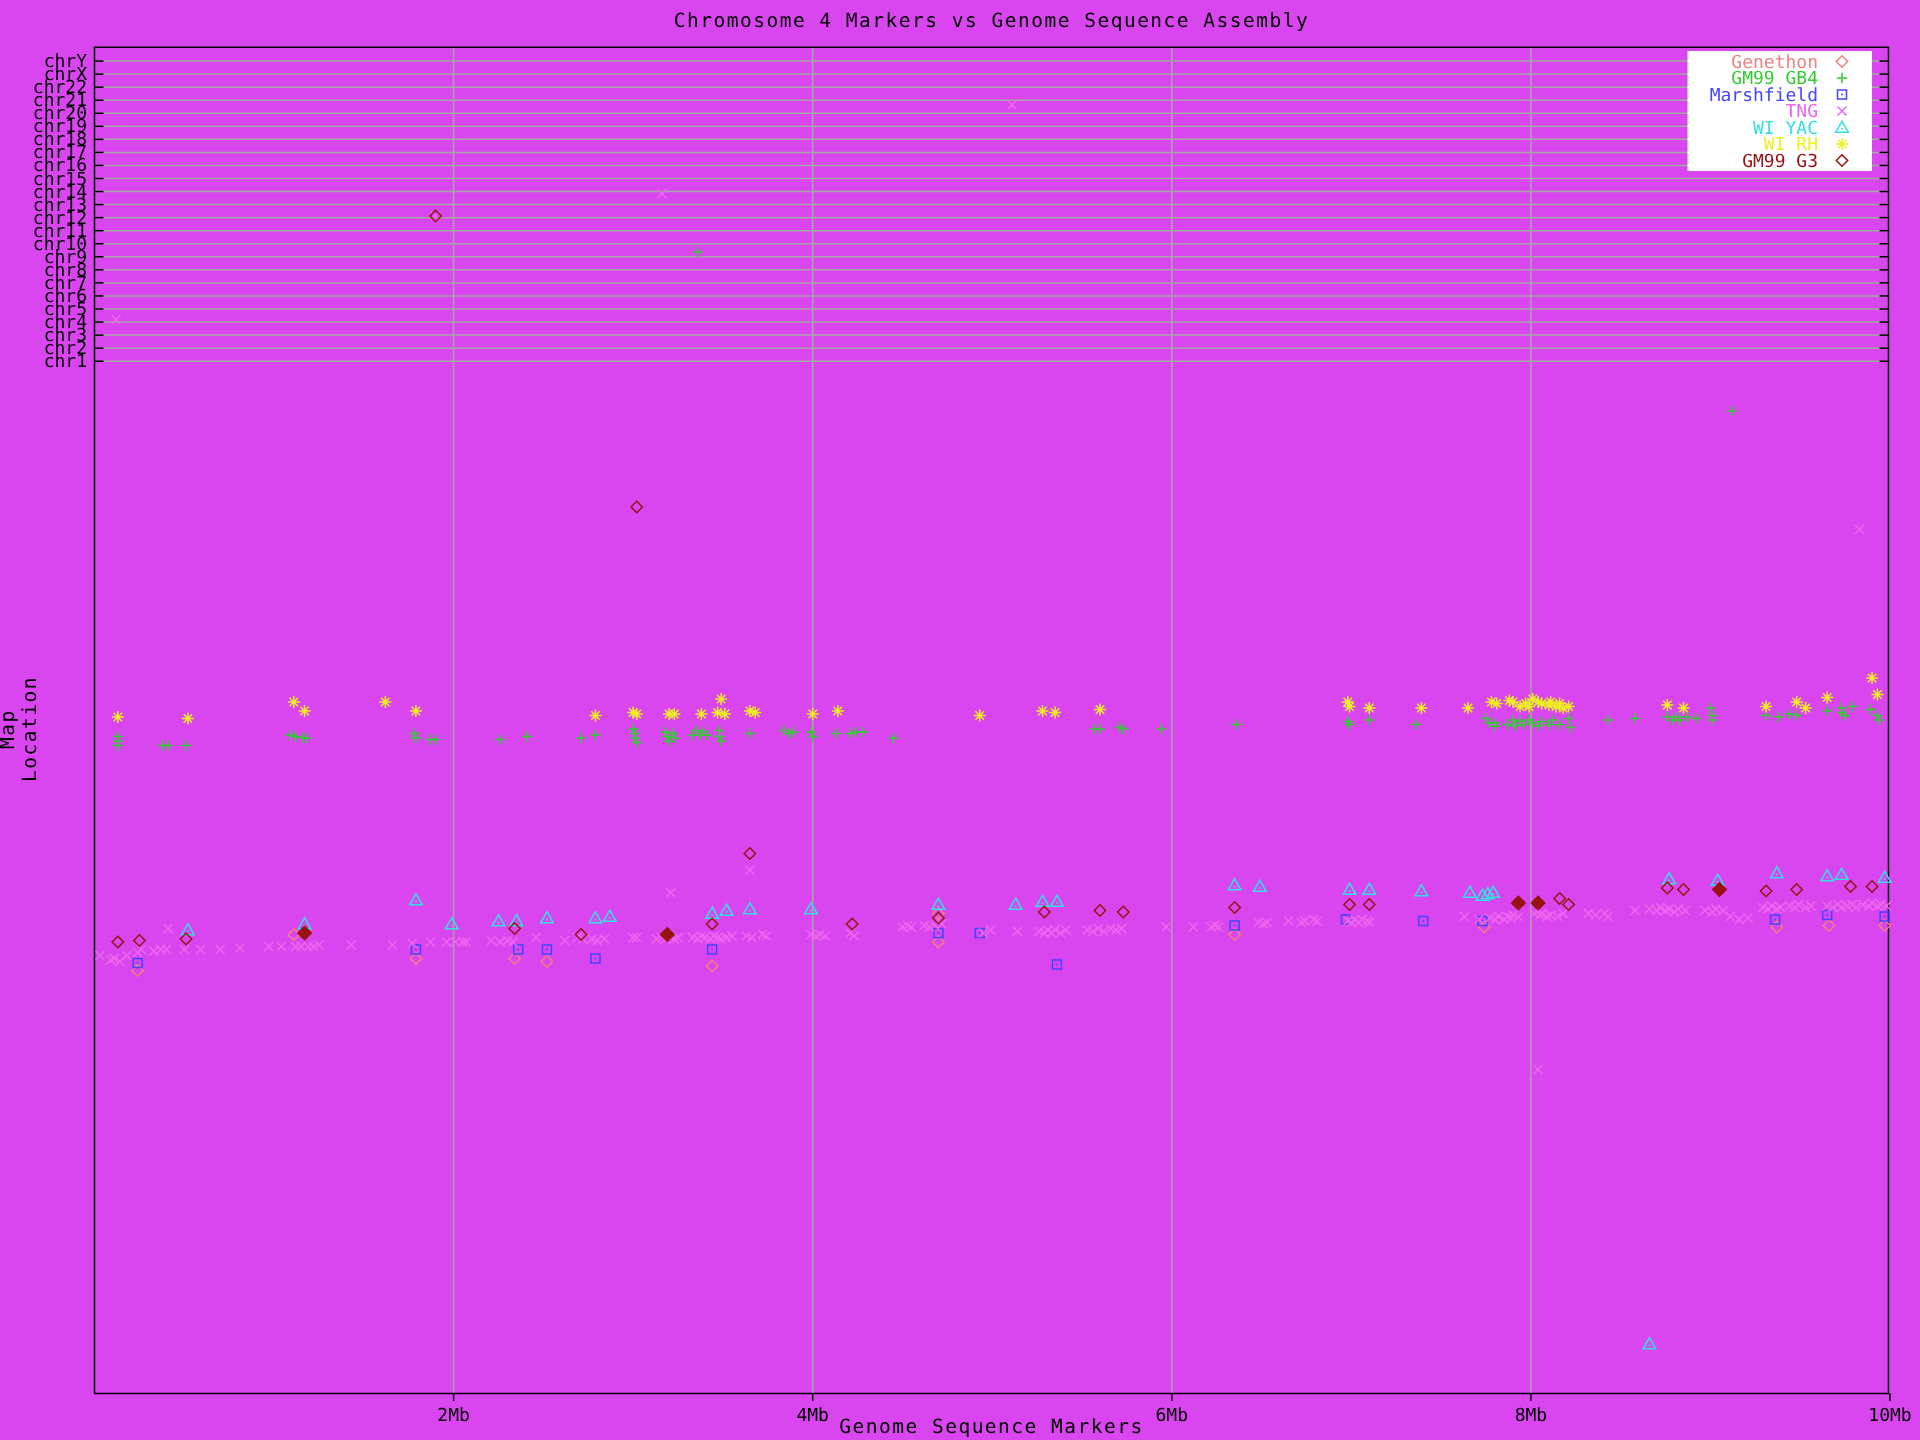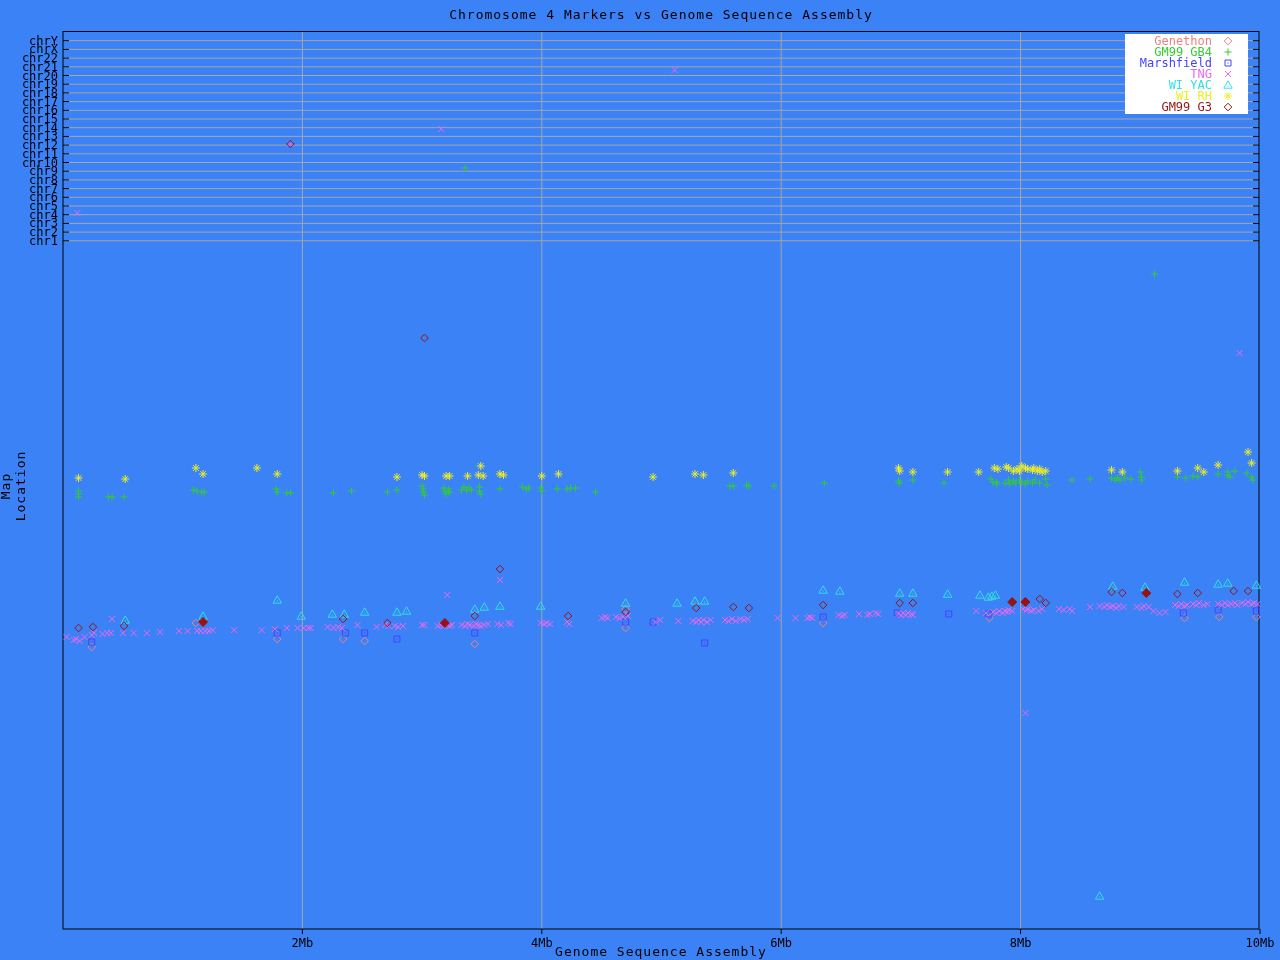--- a/index.html
+++ b/index.html
@@ -1,32 +1,32 @@
 <!DOCTYPE html>
 <html><head>
 <meta charset="utf-8">
 <style>
   html,body{margin:0;padding:0;background:#ffffff;width:1280px;height:960px;overflow:hidden}
-  #canvas{position:relative;width:1280px;height:960px;background:#3b82f6;
+  #canvas{position:relative;width:1280px;height:960px;background:#d946ef;
           font-family:"DejaVu Sans Mono","Liberation Mono",monospace;color:#000}
   .title{position:absolute;left:63px;top:7px;width:1196px;text-align:center;font-size:13px;letter-spacing:1px}
   .xlabel{position:absolute;left:63px;top:944px;width:1196px;text-align:center;font-size:13px;letter-spacing:1px}
   .ylabel{position:absolute;left:-37px;top:471px;width:100px;text-align:center;font-size:13px;letter-spacing:1px;
           transform:rotate(-90deg)}
   svg text{font-family:"DejaVu Sans Mono","Liberation Mono",monospace}
   .tick{font-size:12px;fill:#000}
   .legend{font-size:12px}
 </style>
 </head>
 <body>
 
 <div id="canvas">
   <div class="title">Chromosome 4 Markers vs Genome Sequence Assembly</div>
   <div class="ylabel">Map Location</div>
-  <div class="xlabel">Genome Sequence Assembly</div>
+  <div class="xlabel">Genome Sequence Markers</div>
   <svg id="plot" width="1280" height="960" viewBox="0 0 1280 960" style="position:absolute;left:0;top:0">
       <line x1="63" y1="40.7" x2="1259" y2="40.7" stroke="#a6a6a6"></line>
       <line x1="63" y1="49.400000000000006" x2="1259" y2="49.400000000000006" stroke="#a6a6a6"></line>
       <line x1="63" y1="58.1" x2="1259" y2="58.1" stroke="#a6a6a6"></line>
       <line x1="63" y1="66.8" x2="1259" y2="66.8" stroke="#a6a6a6"></line>
       <line x1="63" y1="75.5" x2="1259" y2="75.5" stroke="#a6a6a6"></line>
       <line x1="63" y1="84.2" x2="1259" y2="84.2" stroke="#a6a6a6"></line>
       <line x1="63" y1="92.9" x2="1259" y2="92.9" stroke="#a6a6a6"></line>
       <line x1="63" y1="101.6" x2="1259" y2="101.6" stroke="#a6a6a6"></line>
       <line x1="63" y1="110.3" x2="1259" y2="110.3" stroke="#a6a6a6"></line>

